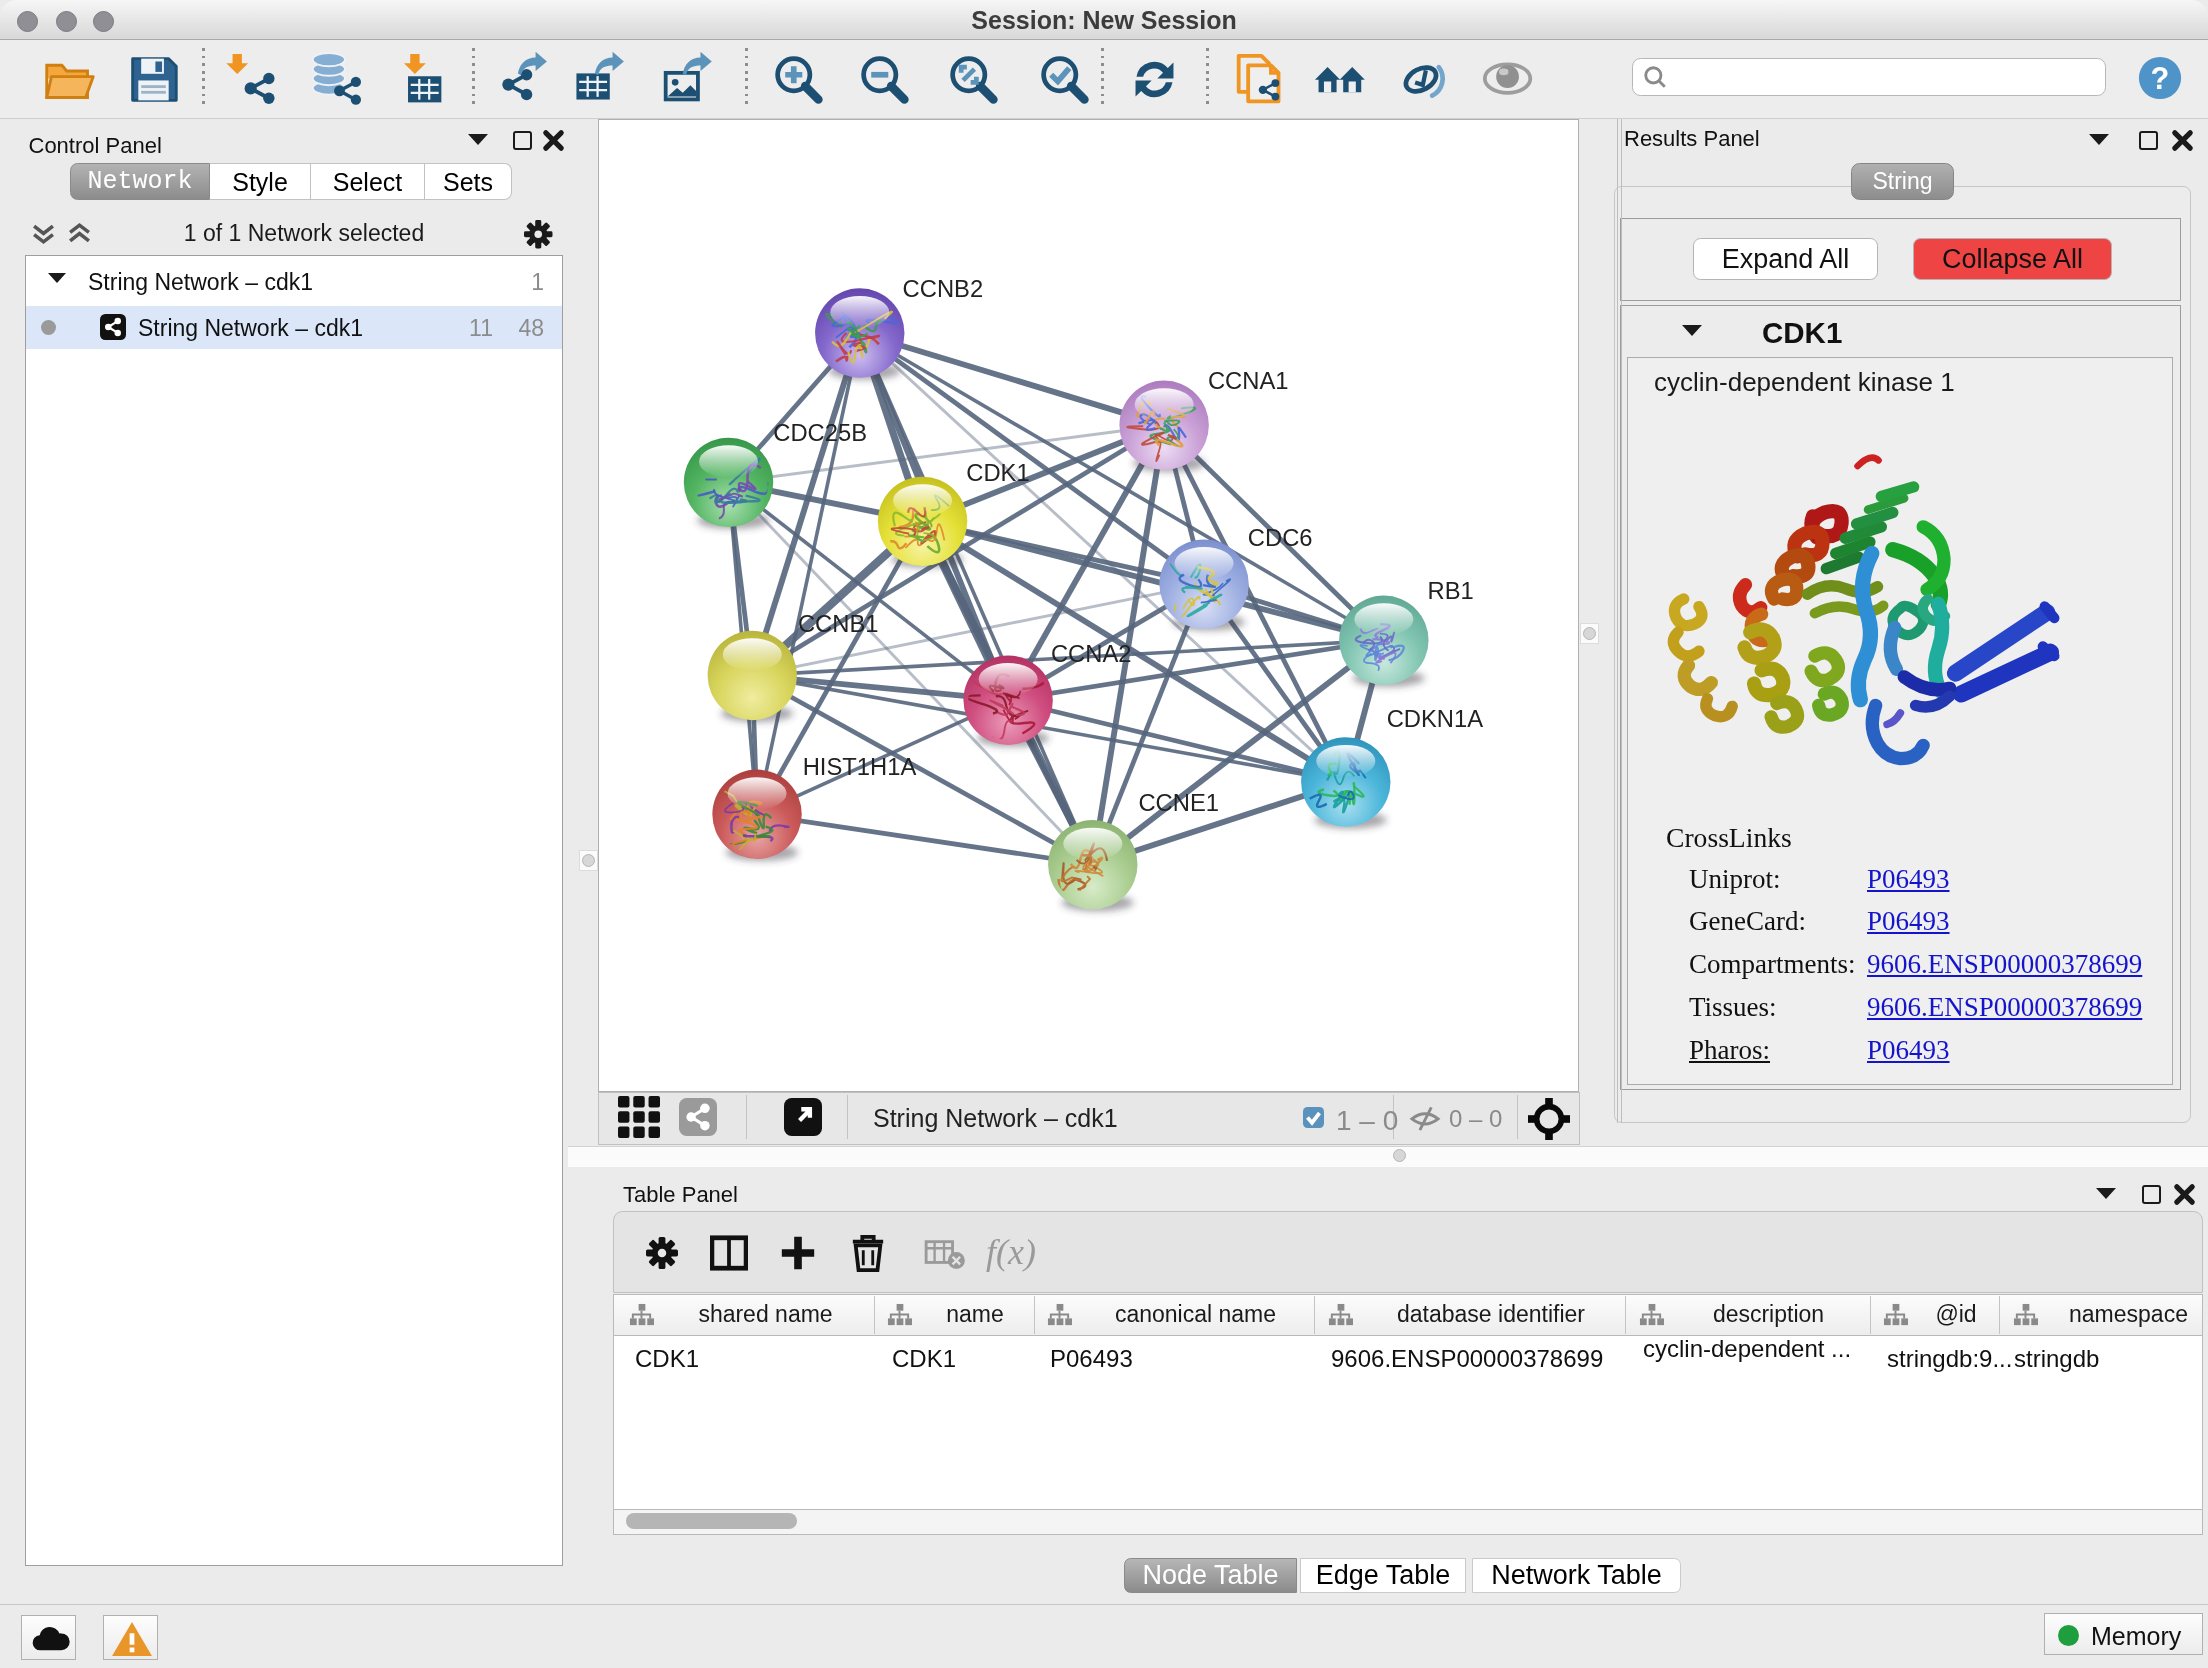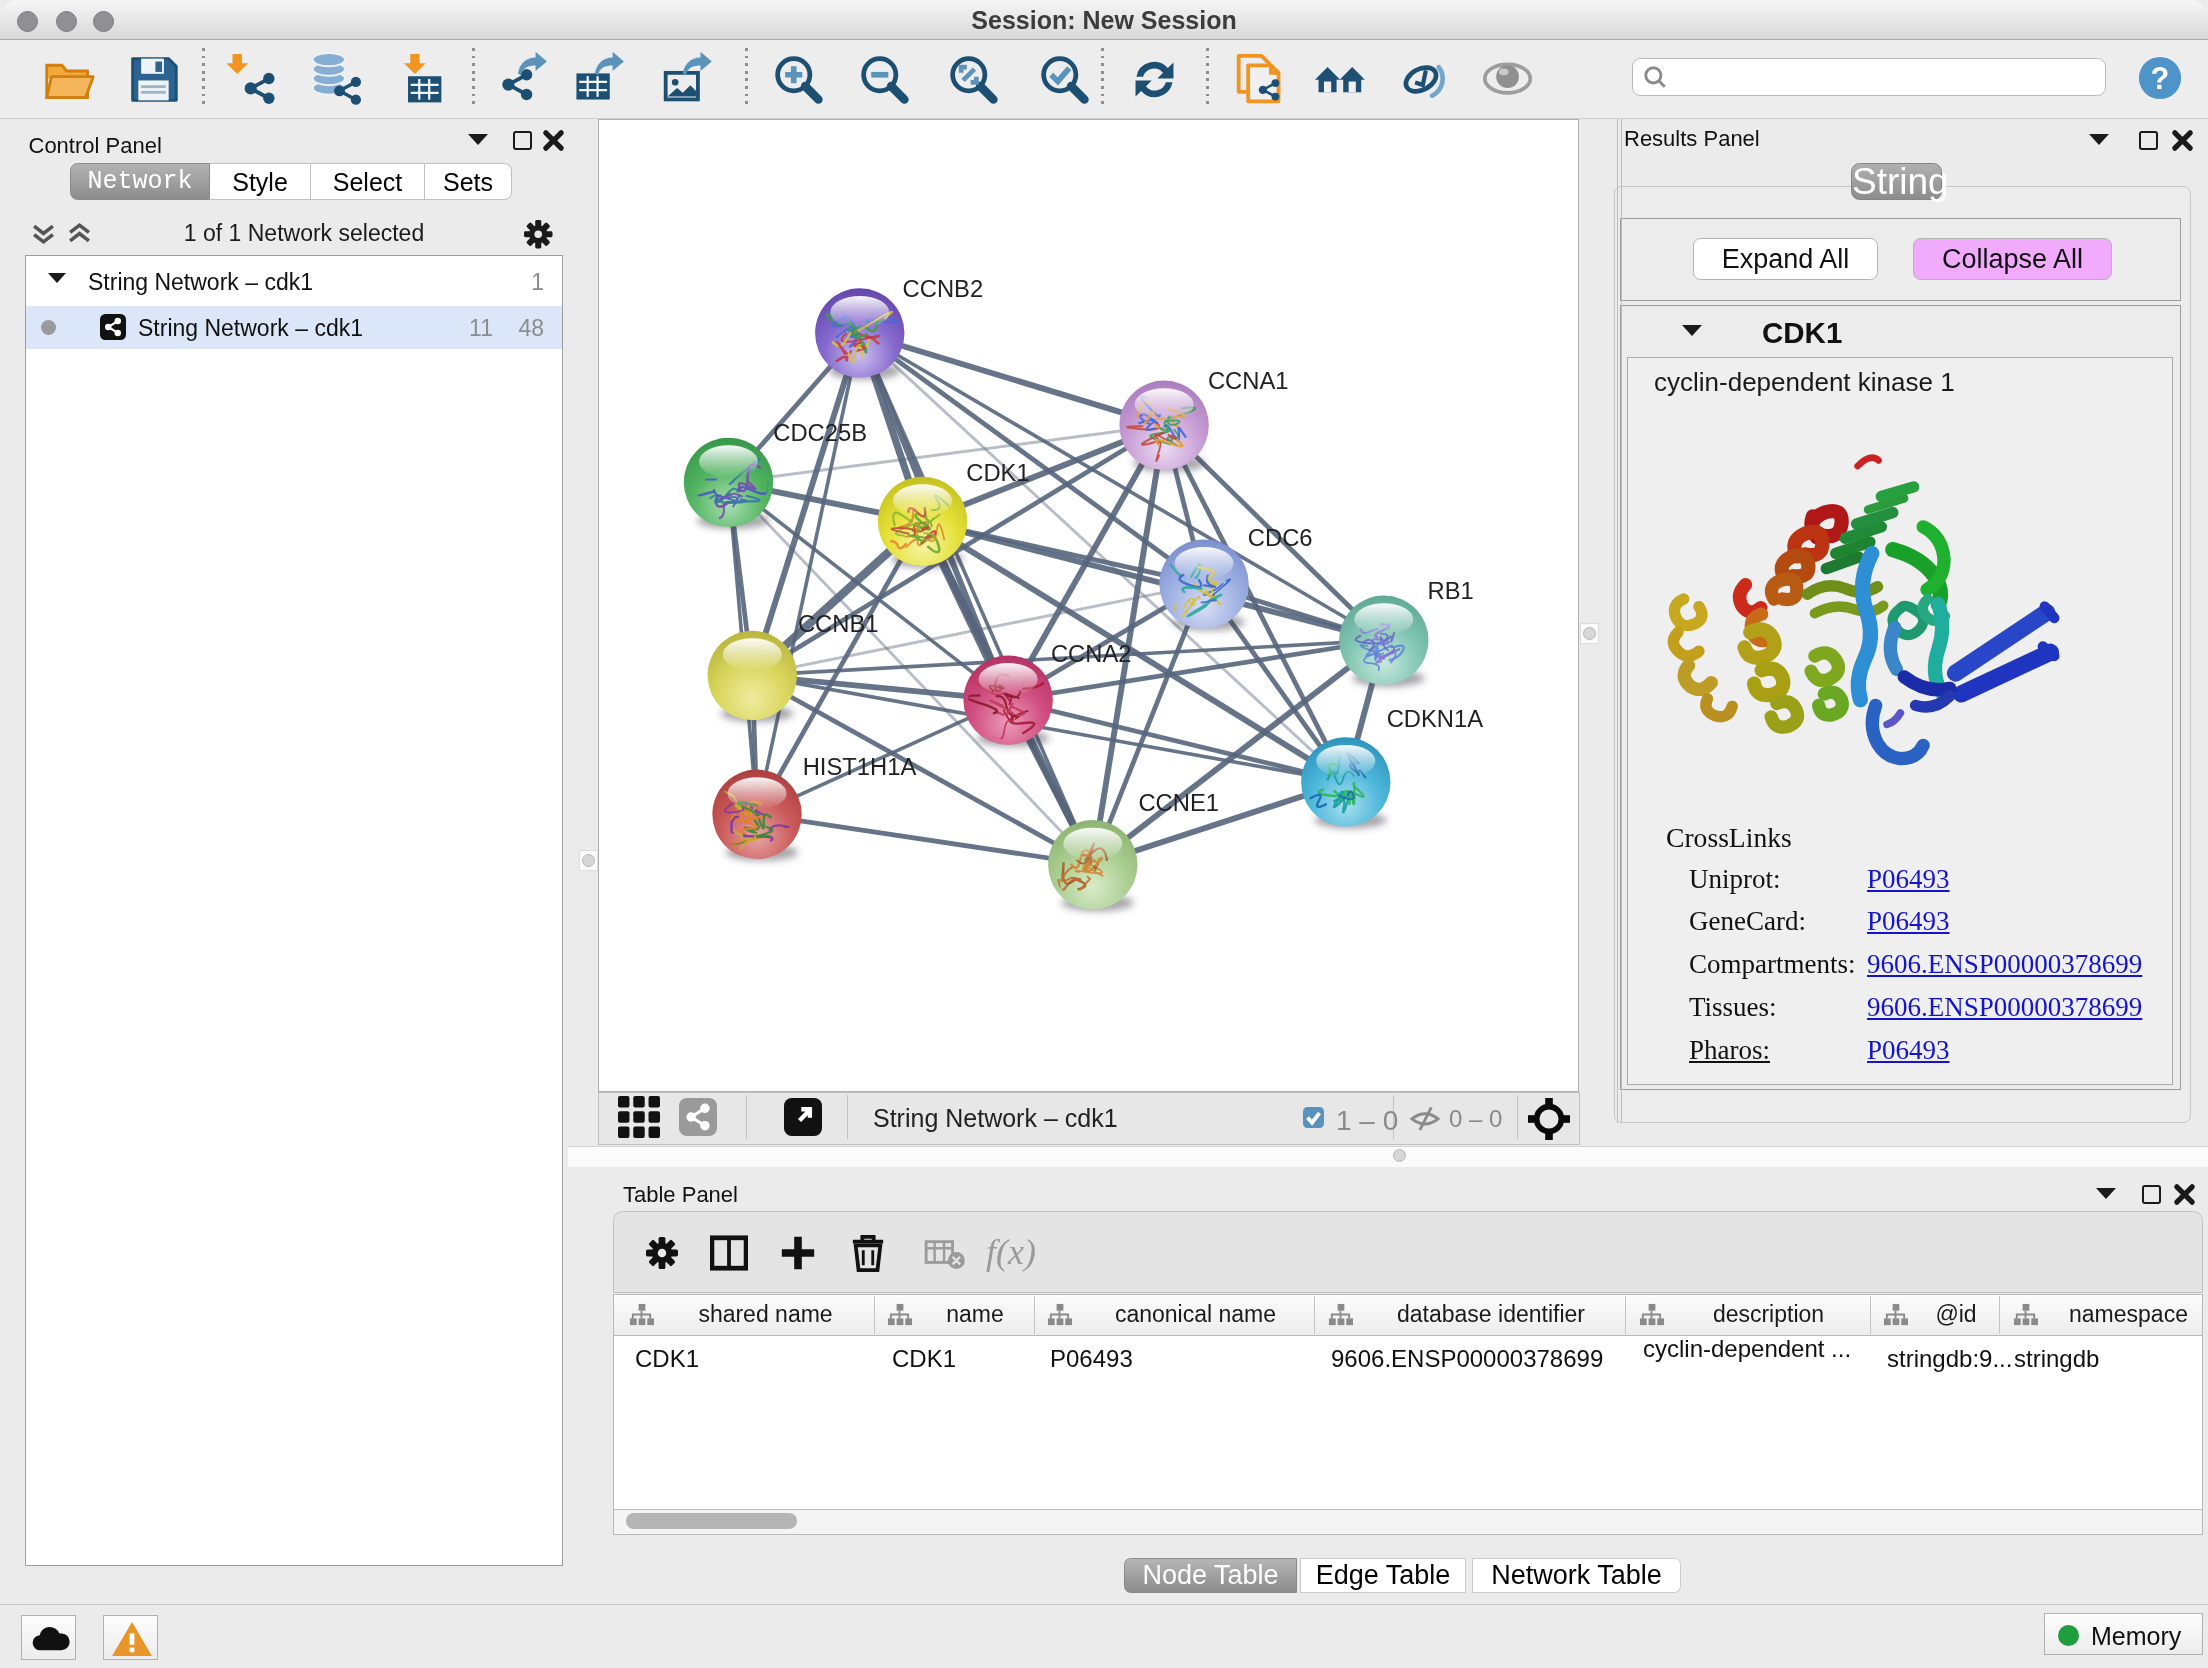--- a/index.html
+++ b/index.html
@@ -634,24 +634,24 @@
       <rect x="33" y="18" width="11" height="8"></rect>
     </g>
   </svg>
 <div style="position:absolute;left:1624px;top:126px;font-size:22px;color:#111;">Results Panel</div>
 <div style="position:absolute;left:2089px;top:134px;width:0;height:0;border-left:10.5px solid transparent;border-right:10.5px solid transparent;border-top:11.4px solid #1a1a1a;"></div>
 <div style="position:absolute;left:2139px;top:131px;width:19px;height:19px;border:2.9px solid #1a1a1a;border-radius:2.9px;"></div>
 <svg width="23" height="23" viewBox="0 0 24 24" style="position:absolute;left:2171px;top:129px;">
     <path d="M4 4 L20 20 M20 4 L4 20" stroke="#1a1a1a" stroke-width="5.5" stroke-linecap="round"></path>
   </svg>
 <div style="position:absolute;left:1614px;top:186px;width:577px;height:937px;background:#ececec;border:1px solid #c6c6c6;border-radius:7.6px;"></div>
-<div style="position:absolute;left:1851px;top:163px;width:91px;height:37px;background:linear-gradient(#b0b0b0,#8d8d8d);border:1px solid #858585;border-radius:8.6px;color:#fff;text-align:center;line-height:35px;font-size:37px;">String</div>
+<div style="position:absolute;left:1851px;top:163px;width:103px;height:37px;background:linear-gradient(#b0b0b0,#8d8d8d);border:1px solid #858585;border-radius:8.6px;color:#fff;text-align:center;line-height:35px;font-size:23px;">String</div>
 <div style="position:absolute;left:1620px;top:218px;width:561px;height:83px;background:#ececec;border:1.9px solid #9c9c9c;"></div>
 <div style="position:absolute;left:1693px;top:238px;width:185px;height:42px;background:#fff;border:1px solid #b4b4b4;border-radius:7.6px;text-align:center;line-height:40px;font-size:27px;color:#111;">Expand All</div>
-<div style="position:absolute;left:1913px;top:238px;width:199px;height:42px;background:#f0abfc;border:1px solid #b4b4b4;border-radius:7.6px;text-align:center;line-height:40px;font-size:27px;color:#111;">Collapse All</div>
+<div style="position:absolute;left:1913px;top:238px;width:199px;height:42px;background:#ef4444;border:1px solid #b4b4b4;border-radius:7.6px;text-align:center;line-height:40px;font-size:27px;color:#111;">Collapse All</div>
 <div style="position:absolute;left:1620px;top:305px;width:561px;height:785px;background:#ececec;border:1.9px solid #9c9c9c;"></div>
 <div style="position:absolute;left:1682px;top:325px;width:0;height:0;border-left:10.5px solid transparent;border-right:10.5px solid transparent;border-top:11.4px solid #1a1a1a;"></div>
 <div style="position:absolute;left:1762px;top:316px;font-size:29.5px;font-weight:bold;color:#111;">CDK1</div>
 <div style="position:absolute;left:1627px;top:357px;width:546px;height:728px;background:#efefef;border:1px solid #ababab;"></div>
 <div style="position:absolute;left:1654px;top:367px;font-size:26px;color:#1a1a1a;">cyclin-dependent kinase 1</div>
 <div style="position:absolute;left:1655px;top:428px;"><svg width="409" height="342" viewBox="0 0 430 360" style="">
       <path d="M213 40 q14 -14 22 -6" fill="none" stroke="#cc2222" stroke-width="7" stroke-linecap="round"></path>
       <path d="M170 115 q-12 -18 8 -26 q20 -6 18 12 q-2 16 -20 12 q-16 -4 -10 -20" fill="none" stroke="#b01818" stroke-width="15" stroke-linecap="round"></path>
       <path d="M150 135 q-10 -16 8 -24 q18 -6 18 10 q0 16 -18 12" fill="none" stroke="#bb3311" stroke-width="15" stroke-linecap="round"></path>
       <path d="M137 158 q-10 -14 6 -22 q16 -6 18 8 q2 14 -16 12" fill="none" stroke="#b34a10" stroke-width="15" stroke-linecap="round"></path>

